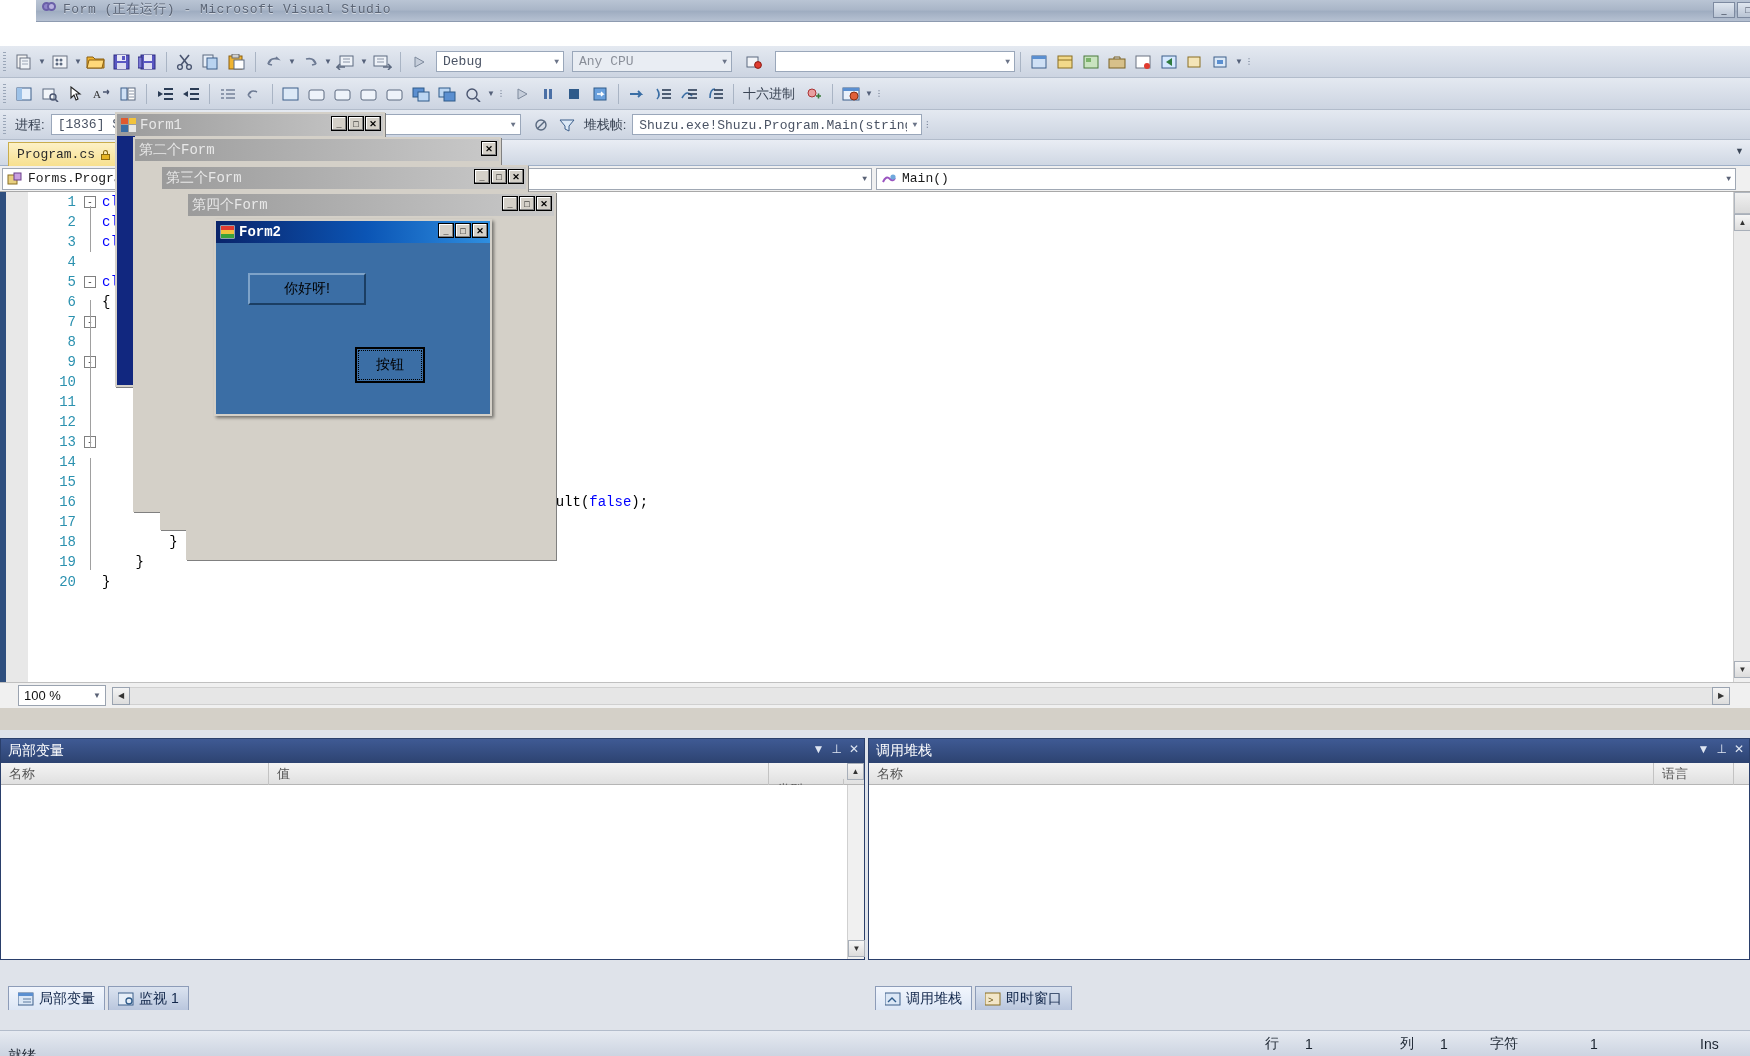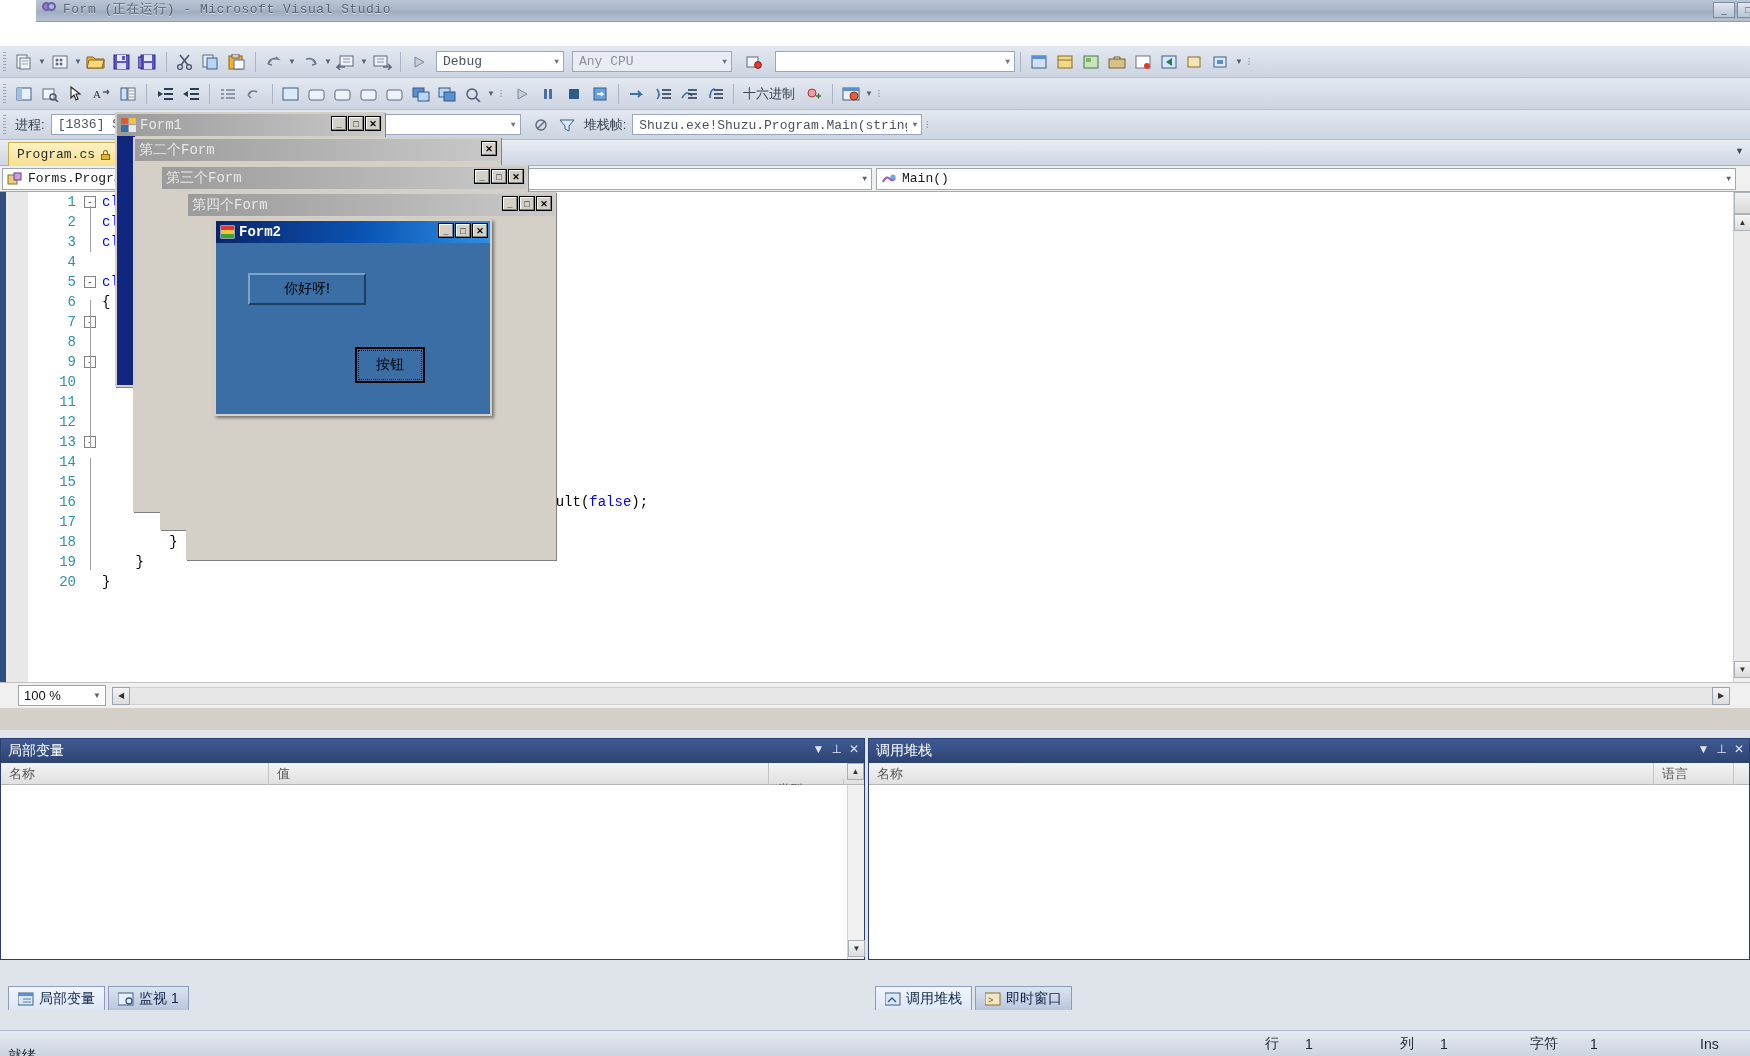--- a/index.html
+++ b/index.html
@@ -938,18 +938,18 @@
       <span>即时窗口</span>
     </div>
   </div>
 
   <div class="statusbar">
     <span class="status-cell" style="left:8px;margin-top:24px;">就绪</span>
     <span class="status-cell" style="left:1265px;">行</span>
     <span class="status-cell" style="left:1305px;">1</span>
     <span class="status-cell" style="left:1400px;">列</span>
     <span class="status-cell" style="left:1440px;">1</span>
-    <span class="status-cell" style="left:1530px;">字符</span>
+    <span class="status-cell" style="left:1490px;">字符</span>
     <span class="status-cell" style="left:1590px;">1</span>
     <span class="status-cell" style="left:1700px;">Ins</span>
   </div>
 
 </div>
 
 </body></html>

